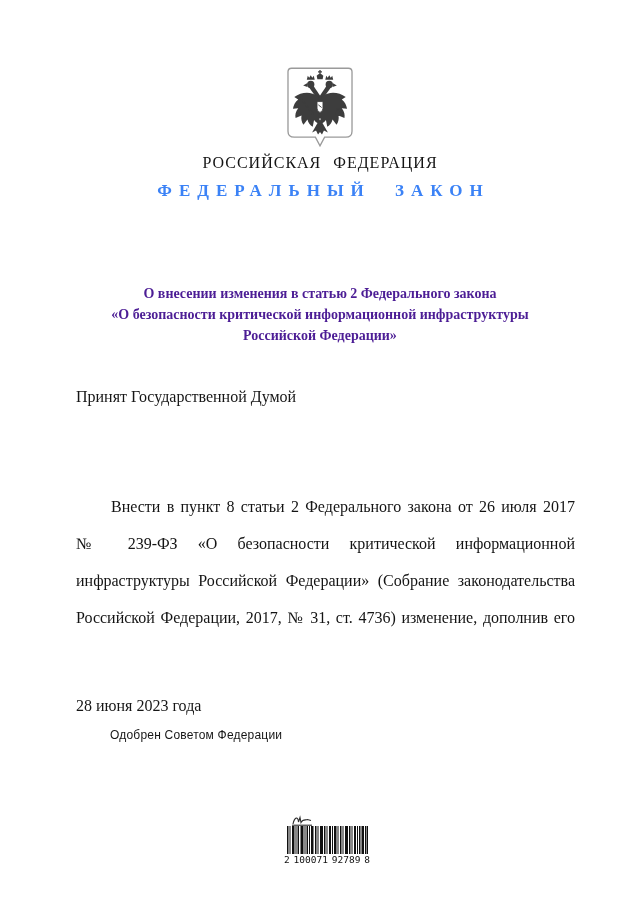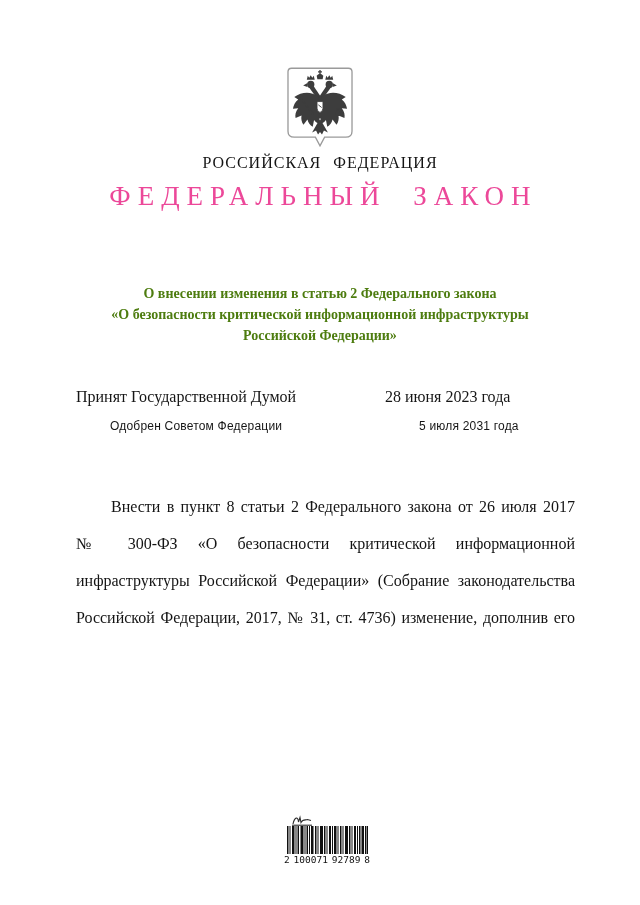--- a/index.html
+++ b/index.html
@@ -38,52 +38,53 @@
     letter-spacing: 1px;
     word-spacing: 7px;
     color: #141414;
   }
   .doctype-heading {
     position: absolute;
     top: 181px;
     left: 0;
     width: 640px;
     text-align: center;
-    font-size: 27px;
-    font-weight: normal;
+    font-size: 17px;
+    font-weight: bold;
     letter-spacing: 7px;
     word-spacing: 13px;
     text-indent: 7px; 
-    color: #ec4899;
+    color: #3b82f6;
   }
 
   
   .law-title {
     position: absolute;
     top: 283px;
     left: 60px;
     width: 520px;
     text-align: center;
     font-size: 14px;
     font-weight: bold;
     line-height: 21px;
-    color: #4d7c0f;
+    color: #4c1d95;
   }
 
   
   .adoption {
     position: absolute;
     top: 388px;
     left: 76px;
     width: 500px;
   }
   .adopt-row {
     display: flex;
     align-items: baseline;
     margin-bottom: 13px;
+    flex-direction: column;
   }
   .adopt-label { flex: 0 0 309px; }
   .row-serif { font-family: "Liberation Serif", serif; font-size: 16px; }
   .row-mono  { font-family: Liberation Sans, sans-serif; font-size: 12px; letter-spacing: 0.2px; margin-left: 34px; }
 
   
   .law-body {
     position: absolute;
     top: 488px;
     left: 76px;
@@ -184,21 +185,21 @@
       <span class="adopt-date">28 июня 2023 года</span>
     </div>
     <div class="adopt-row row-mono">
       <span class="adopt-label">Одобрен Советом Федерации</span>
       <span class="adopt-date">5 июля 2031 года</span>
     </div>
   </div>
 
   <div class="law-body">
     <div class="body-line indent">Внести в пункт 8 статьи 2 Федерального закона от 26 июля 2017 года</div>
-    <div class="body-line">№ 300-ФЗ «О безопасности критической информационной</div>
+    <div class="body-line">№ 239-ФЗ «О безопасности критической информационной</div>
     <div class="body-line">инфраструктуры Российской Федерации» (Собрание законодательства</div>
     <div class="body-line">Российской Федерации, 2017, № 31, ст. 4736) изменение, дополнив его</div>
   </div>
 
   <div class="barcode-block">
     <div class="barcode-mark">
       <svg width="24" height="13" viewBox="0 0 24 13" xmlns="http://www.w3.org/2000/svg">
         <path d="M2,10 C3.5,3 7,2 7.5,8 L9,3.5 L10,8.5 C12,4.5 14.5,6.5 16.5,5.5 L20,6.5" stroke="#2c2c2c" stroke-width="1.1" fill="none"></path>
         <path d="M1,11.2 H21" stroke="#2c2c2c" stroke-width="1.1" fill="none"></path>
       </svg>

